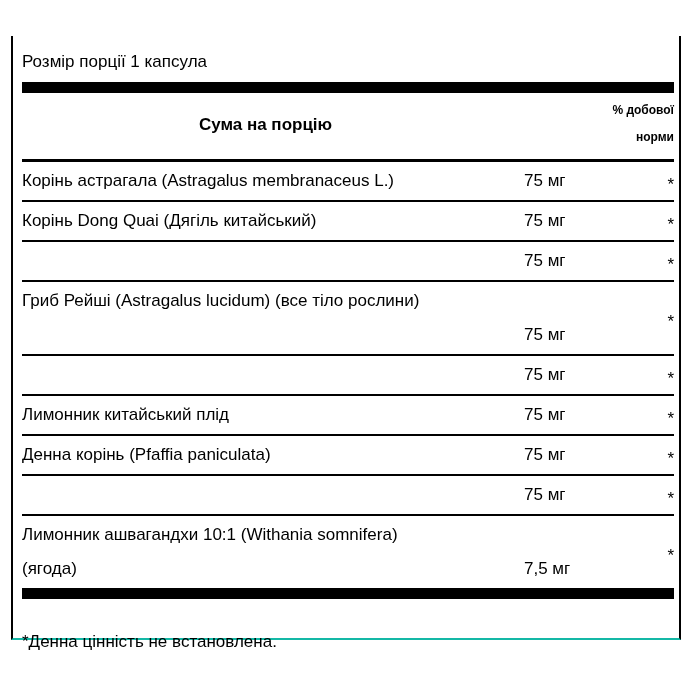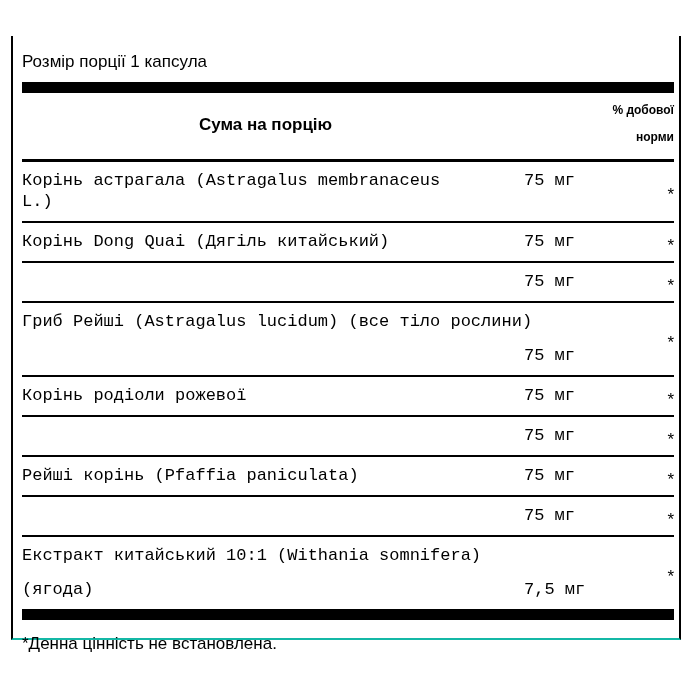--- a/index.html
+++ b/index.html
@@ -95,21 +95,20 @@
   }
 
   
   .row {
     position: relative;
     font-size: 17px;
     line-height: 21px;
   }
   .row .cells {
     padding: 8px 0 9px 0;
-    font-family: Liberation Mono, monospace;
   }
   .row .line {
     position: relative;
     min-height: 21px;
   }
   .row .name {
     display: inline;
   }
   .row .amount {
     position: absolute;
@@ -143,21 +142,21 @@
   }
   .row .dv span {
     display: block;
     transform: translateY(3px);
   }
 
   
   .footnote {
     font-size: 17px;
     line-height: 21px;
-    padding-top: 13px;
+    padding-top: 32px;
   }
 </style>
 </head>
 <body>
 
 <div class="panel">
   <div class="inner">
 
     <div class="serving-size">Розмір порції 1 капсула</div>
 
@@ -208,57 +207,57 @@
               <span class="amount">75 мг</span>
             </div>
           </div>
           <div class="dv">
             <span>*</span>
           </div>
         </div>
         <div class="rule-light"></div>
         <div class="row single">
           <div class="cells">
-            <div class="line line1"><span class="name">Корінь родіоли рожевої</span><span class="amount">75 мг</span></div>
-          </div>
-          <div class="dv">
-            <span>*</span>
-          </div>
-        </div>
-        <div class="rule-light"></div>
-        <div class="row single">
-          <div class="cells">
             <div class="line line1"><span class="amount">75 мг</span></div>
           </div>
           <div class="dv">
             <span>*</span>
           </div>
         </div>
         <div class="rule-light"></div>
         <div class="row single">
           <div class="cells">
-            <div class="line line1"><span class="name">Рейші корінь (Pfaffia paniculata)</span><span class="amount">75 мг</span></div>
+            <div class="line line1"><span class="name">Лимонник китайський плід</span><span class="amount">75 мг</span></div>
+          </div>
+          <div class="dv">
+            <span>*</span>
+          </div>
+        </div>
+        <div class="rule-light"></div>
+        <div class="row single">
+          <div class="cells">
+            <div class="line line1"><span class="name">Денна корінь (Pfaffia paniculata)</span><span class="amount">75 мг</span></div>
           </div>
           <div class="dv">
             <span>*</span>
           </div>
         </div>
         <div class="rule-light"></div>
         <div class="row single">
           <div class="cells">
             <div class="line line1"><span class="amount">75 мг</span></div>
           </div>
           <div class="dv">
             <span>*</span>
           </div>
         </div>
         <div class="rule-light"></div>
         <div class="row wrap">
           <div class="cells">
-            <div class="line line1"><span class="name">Екстракт китайський 10:1 (Withania somnifera)</span></div>
+            <div class="line line1"><span class="name">Лимонник ашвагандхи 10:1 (Withania somnifera)</span></div>
             <div class="line line2"><span class="name">(ягода)</span><span class="amount">7,5 мг</span></div>
           </div>
           <div class="dv">
             <span>*</span>
           </div>
         </div>
         <div class="rule-light"></div>
       </div>
 
     <div class="rule-footer"></div>

